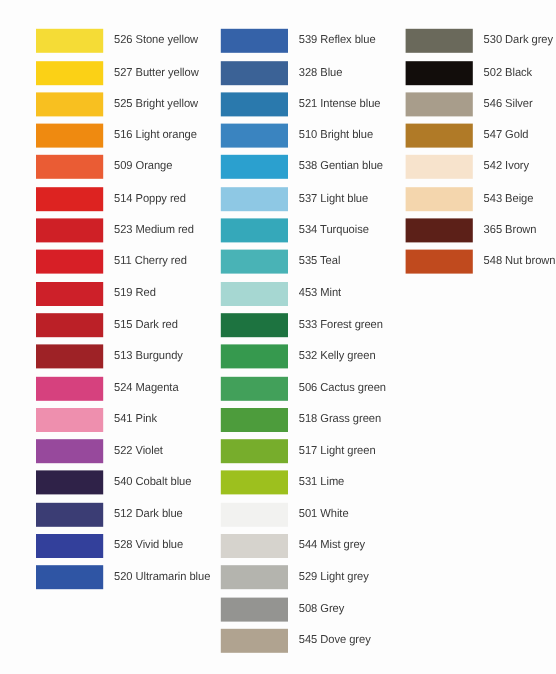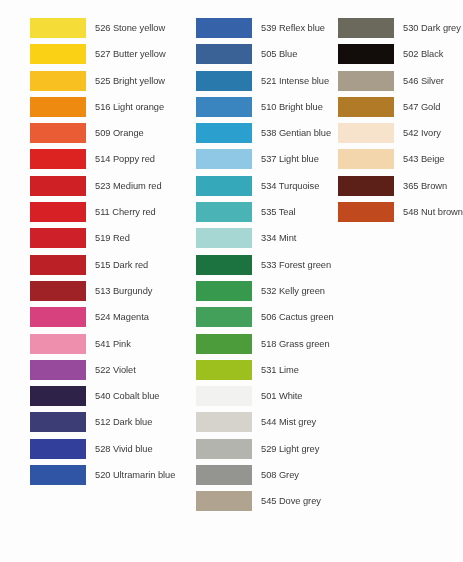--- a/index.html
+++ b/index.html
@@ -18,28 +18,28 @@
     position: relative;
     width: 463px;
     height: 562px;
     background: #fdfdfd;
   }
   .swatch-column {
     position: absolute;
     top: 18px;
   }
   #column-1 { left: 30px; }
-  #column-2 { left: 196px; }
+  #column-2 { left: 184px; }
   #column-3 { left: 338px; }
 
   .swatch-row {
     position: relative;
     height: 26.3px;
     display: flex;
-    align-items: flex-start;
+    align-items: flex-end;
   }
   .swatch-chip {
     width: 56px;
     height: 20px;
     flex: 0 0 56px;
     box-sizing: border-box;
   }
   .swatch-label {
     margin-left: 9px;
     font-size: 9.6px;
@@ -129,21 +129,21 @@
         <div class="swatch-label">520 Ultramarin blue</div>
       </div>
     </div>
   <div class="swatch-column" id="column-2">
       <div class="swatch-row">
         <div class="swatch-chip" style="background-color: rgb(53, 98, 168);"></div>
         <div class="swatch-label">539 Reflex blue</div>
       </div>
       <div class="swatch-row">
         <div class="swatch-chip" style="background-color: rgb(59, 98, 150);"></div>
-        <div class="swatch-label">505 Blue</div>
+        <div class="swatch-label">328 Blue</div>
       </div>
       <div class="swatch-row">
         <div class="swatch-chip" style="background-color: rgb(42, 121, 173);"></div>
         <div class="swatch-label">521 Intense blue</div>
       </div>
       <div class="swatch-row">
         <div class="swatch-chip" style="background-color: rgb(58, 132, 192);"></div>
         <div class="swatch-label">510 Bright blue</div>
       </div>
       <div class="swatch-row">
@@ -157,37 +157,41 @@
       <div class="swatch-row">
         <div class="swatch-chip" style="background-color: rgb(53, 168, 186);"></div>
         <div class="swatch-label">534 Turquoise</div>
       </div>
       <div class="swatch-row">
         <div class="swatch-chip" style="background-color: rgb(73, 179, 182);"></div>
         <div class="swatch-label">535 Teal</div>
       </div>
       <div class="swatch-row">
         <div class="swatch-chip" style="background-color: rgb(166, 215, 210);"></div>
-        <div class="swatch-label">334 Mint</div>
+        <div class="swatch-label">453 Mint</div>
       </div>
       <div class="swatch-row">
         <div class="swatch-chip" style="background-color: rgb(29, 115, 64);"></div>
         <div class="swatch-label">533 Forest green</div>
       </div>
       <div class="swatch-row">
         <div class="swatch-chip" style="background-color: rgb(54, 153, 78);"></div>
         <div class="swatch-label">532 Kelly green</div>
       </div>
       <div class="swatch-row">
         <div class="swatch-chip" style="background-color: rgb(66, 160, 90);"></div>
         <div class="swatch-label">506 Cactus green</div>
       </div>
       <div class="swatch-row">
         <div class="swatch-chip" style="background-color: rgb(77, 156, 60);"></div>
         <div class="swatch-label">518 Grass green</div>
+      </div>
+      <div class="swatch-row">
+        <div class="swatch-chip" style="background-color: rgb(119, 173, 44);"></div>
+        <div class="swatch-label">517 Light green</div>
       </div>
       <div class="swatch-row">
         <div class="swatch-chip" style="background-color: rgb(157, 192, 30);"></div>
         <div class="swatch-label">531 Lime</div>
       </div>
       <div class="swatch-row">
         <div class="swatch-chip" style="background-color: rgb(242, 242, 240);"></div>
         <div class="swatch-label">501 White</div>
       </div>
       <div class="swatch-row">

